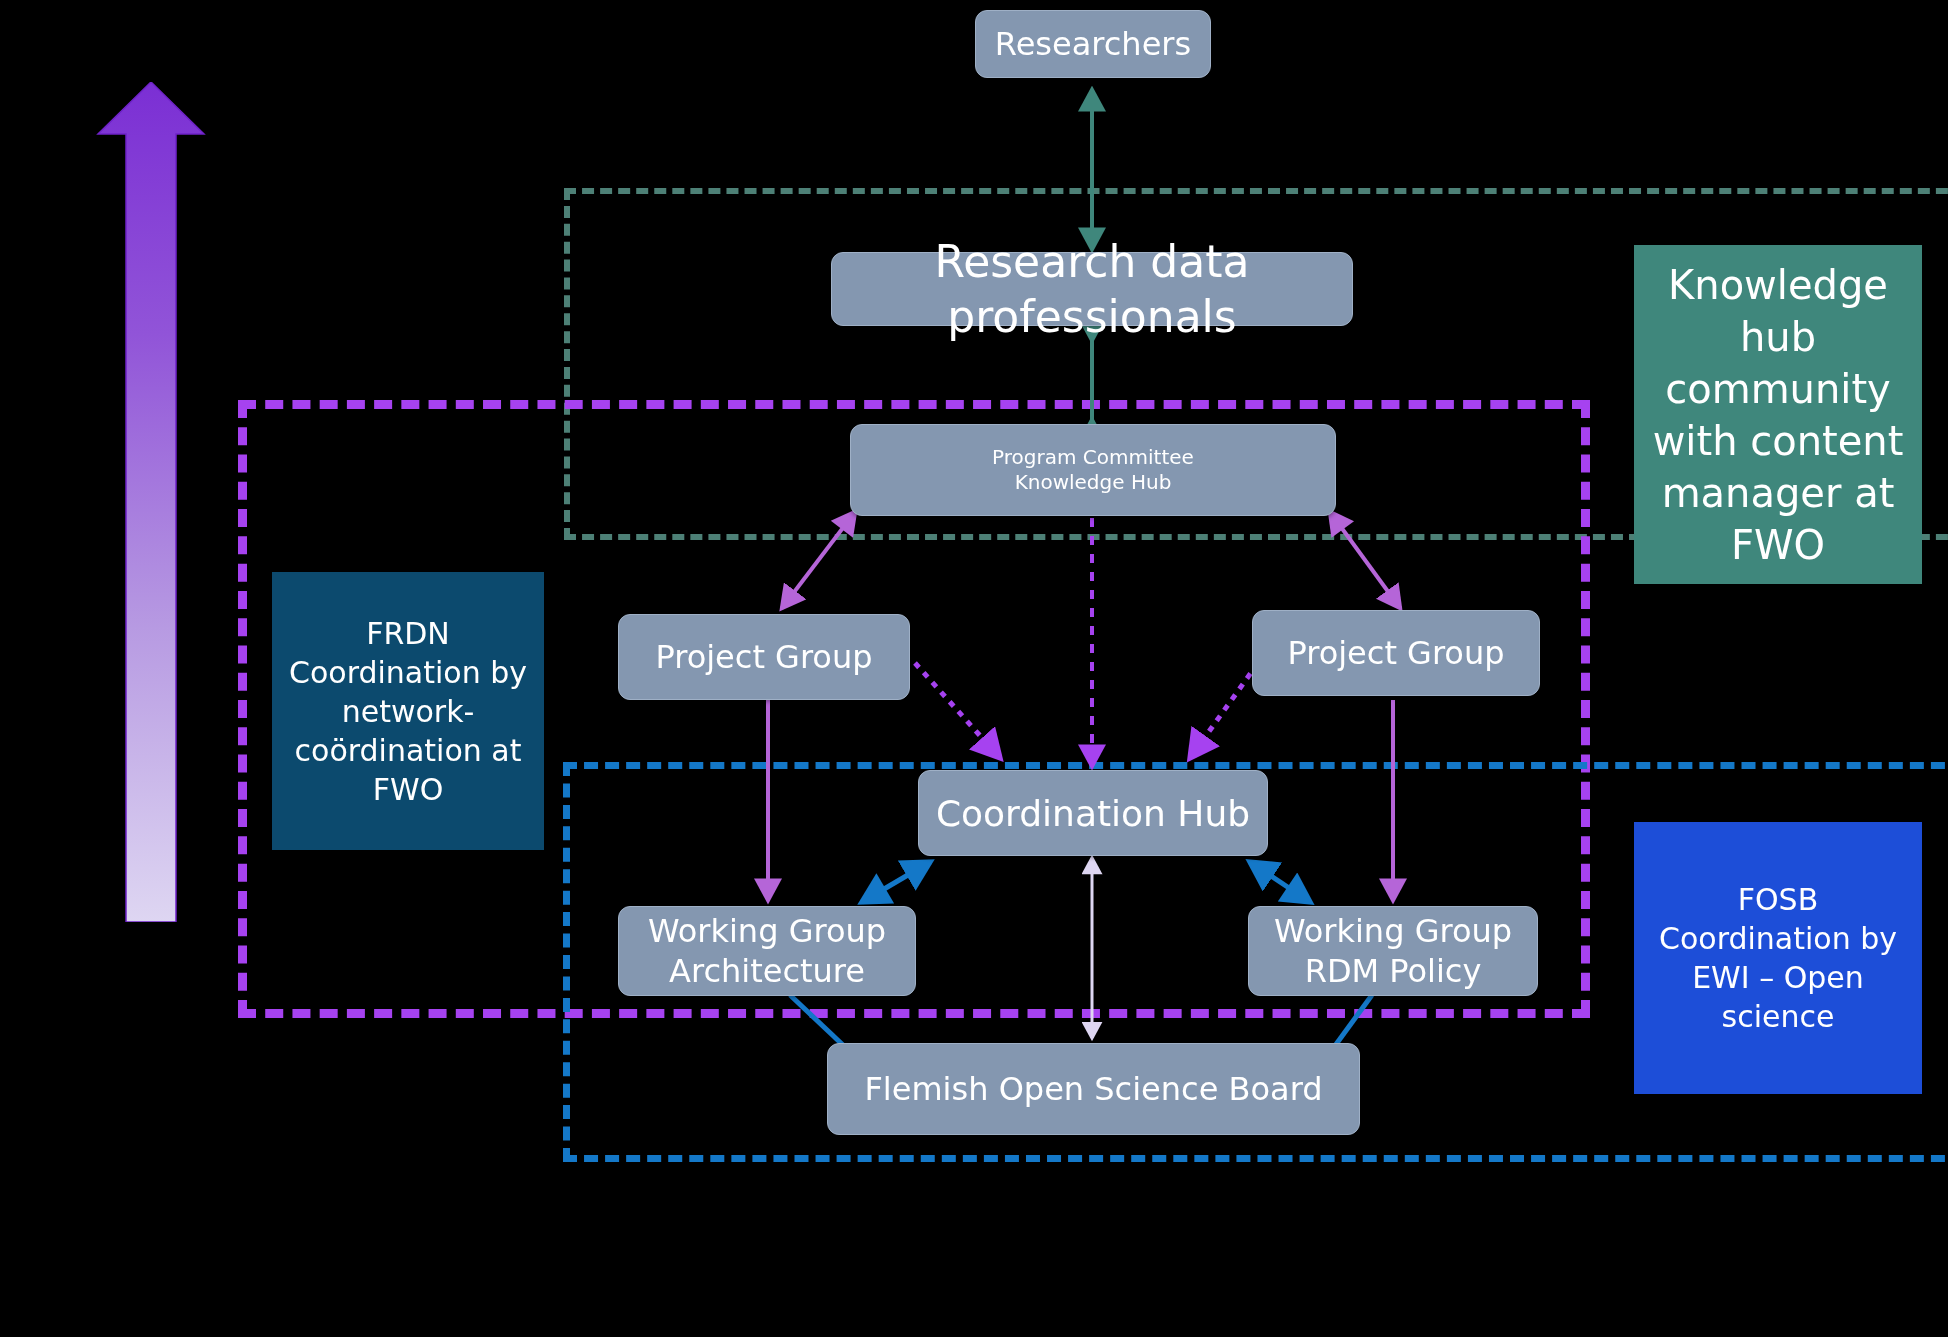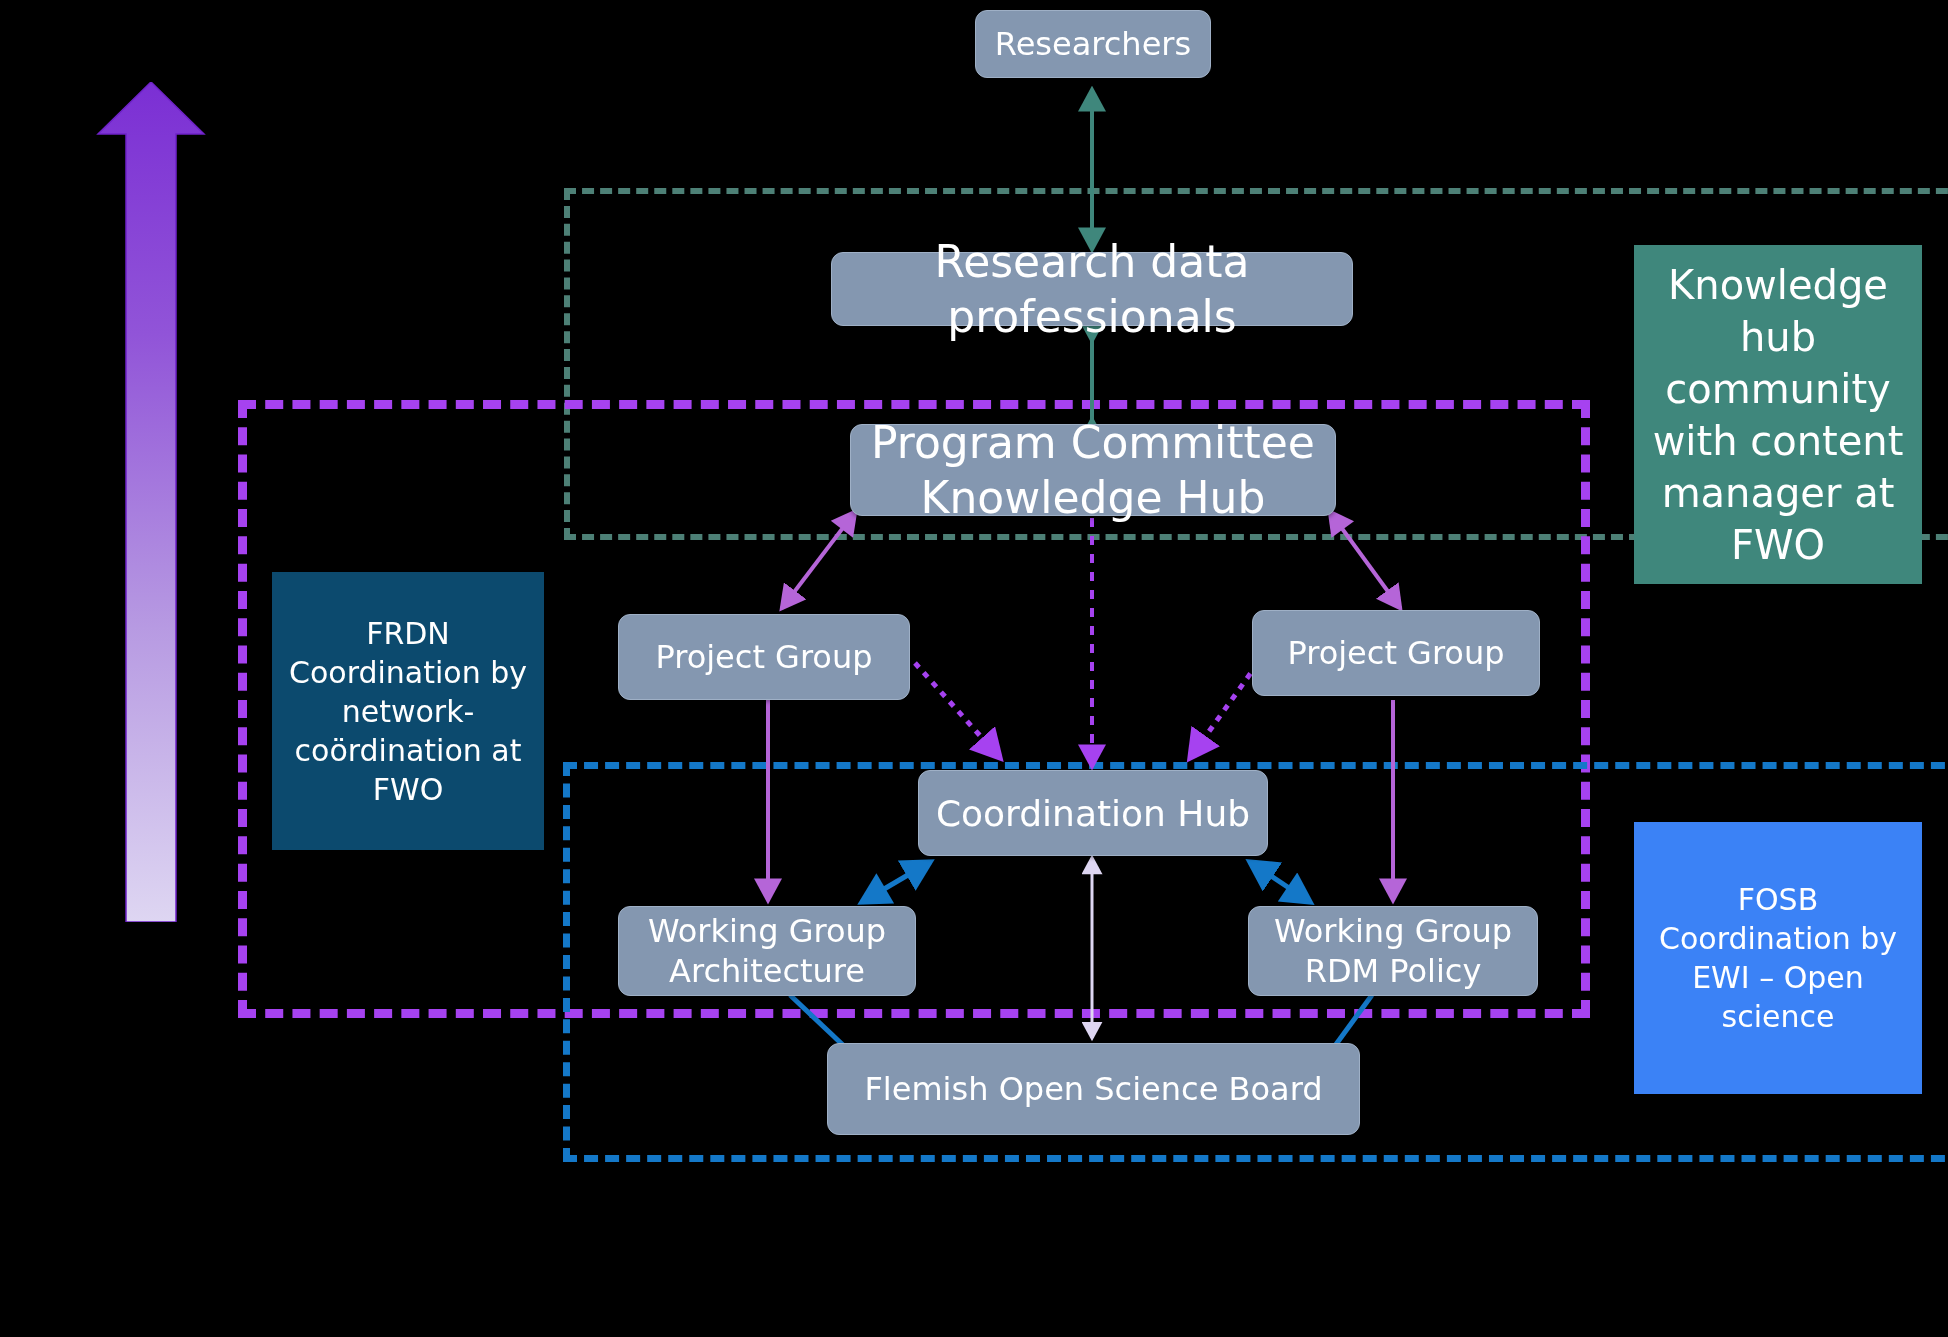--- a/index.html
+++ b/index.html
@@ -42,21 +42,21 @@
     display: flex;
     align-items: center;
     justify-content: center;
     text-align: center;
     color: #ffffff;
     line-height: 1.3;
     padding: 10px 12px;
   }
   .legend.green  { background: #3f877c; }
   .legend.purple { background: #0c4a6e; }
-  .legend.blue   { background: #3b82f6; }
+  .legend.blue   { background: #1d4ed8; }
 
   
   .node {
     position: absolute;
     box-sizing: border-box;
     background: #8497b0;
     border: 1.5px solid #9fb0c6;
     border-radius: 12px;
     color: #ffffff;
     display: flex;
@@ -158,21 +158,21 @@
 
     <line x1="1372" y1="995" x2="1310" y2="1080" stroke="#1478c8" stroke-width="5" marker-end="url(#ah-blue)"></line>
 
     <line x1="1092" y1="858" x2="1092" y2="1038" stroke="#ded6f2" stroke-width="3" marker-end="url(#ah-white)" marker-start="url(#ah-white-s)"></line>
   </svg>
 
   <div class="node" style="left:975px; top:10px; width:236px; height:68px; font-size:32px;">Researchers</div>
 
   <div class="node" style="left:831px; top:252px; width:522px; height:74px; font-size:44px;">Research data professionals</div>
 
-  <div class="node" style="left:850px; top:424px; width:486px; height:92px; font-size:44px;">Program Committee
+  <div class="node" style="left:850px; top:424px; width:486px; height:92px; font-size:20px;">Program Committee
 Knowledge Hub</div>
 
   <div class="node" style="left:618px; top:614px; width:292px; height:86px; font-size:32px;">Project Group</div>
 
   <div class="node" style="left:1252px; top:610px; width:288px; height:86px; font-size:32px;">Project Group</div>
 
   <div class="node" style="left:918px; top:770px; width:350px; height:86px; font-size:36px;">Coordination Hub</div>
 
   <div class="node" style="left:618px; top:906px; width:298px; height:90px; font-size:32px;">Working Group
 Architecture</div>

